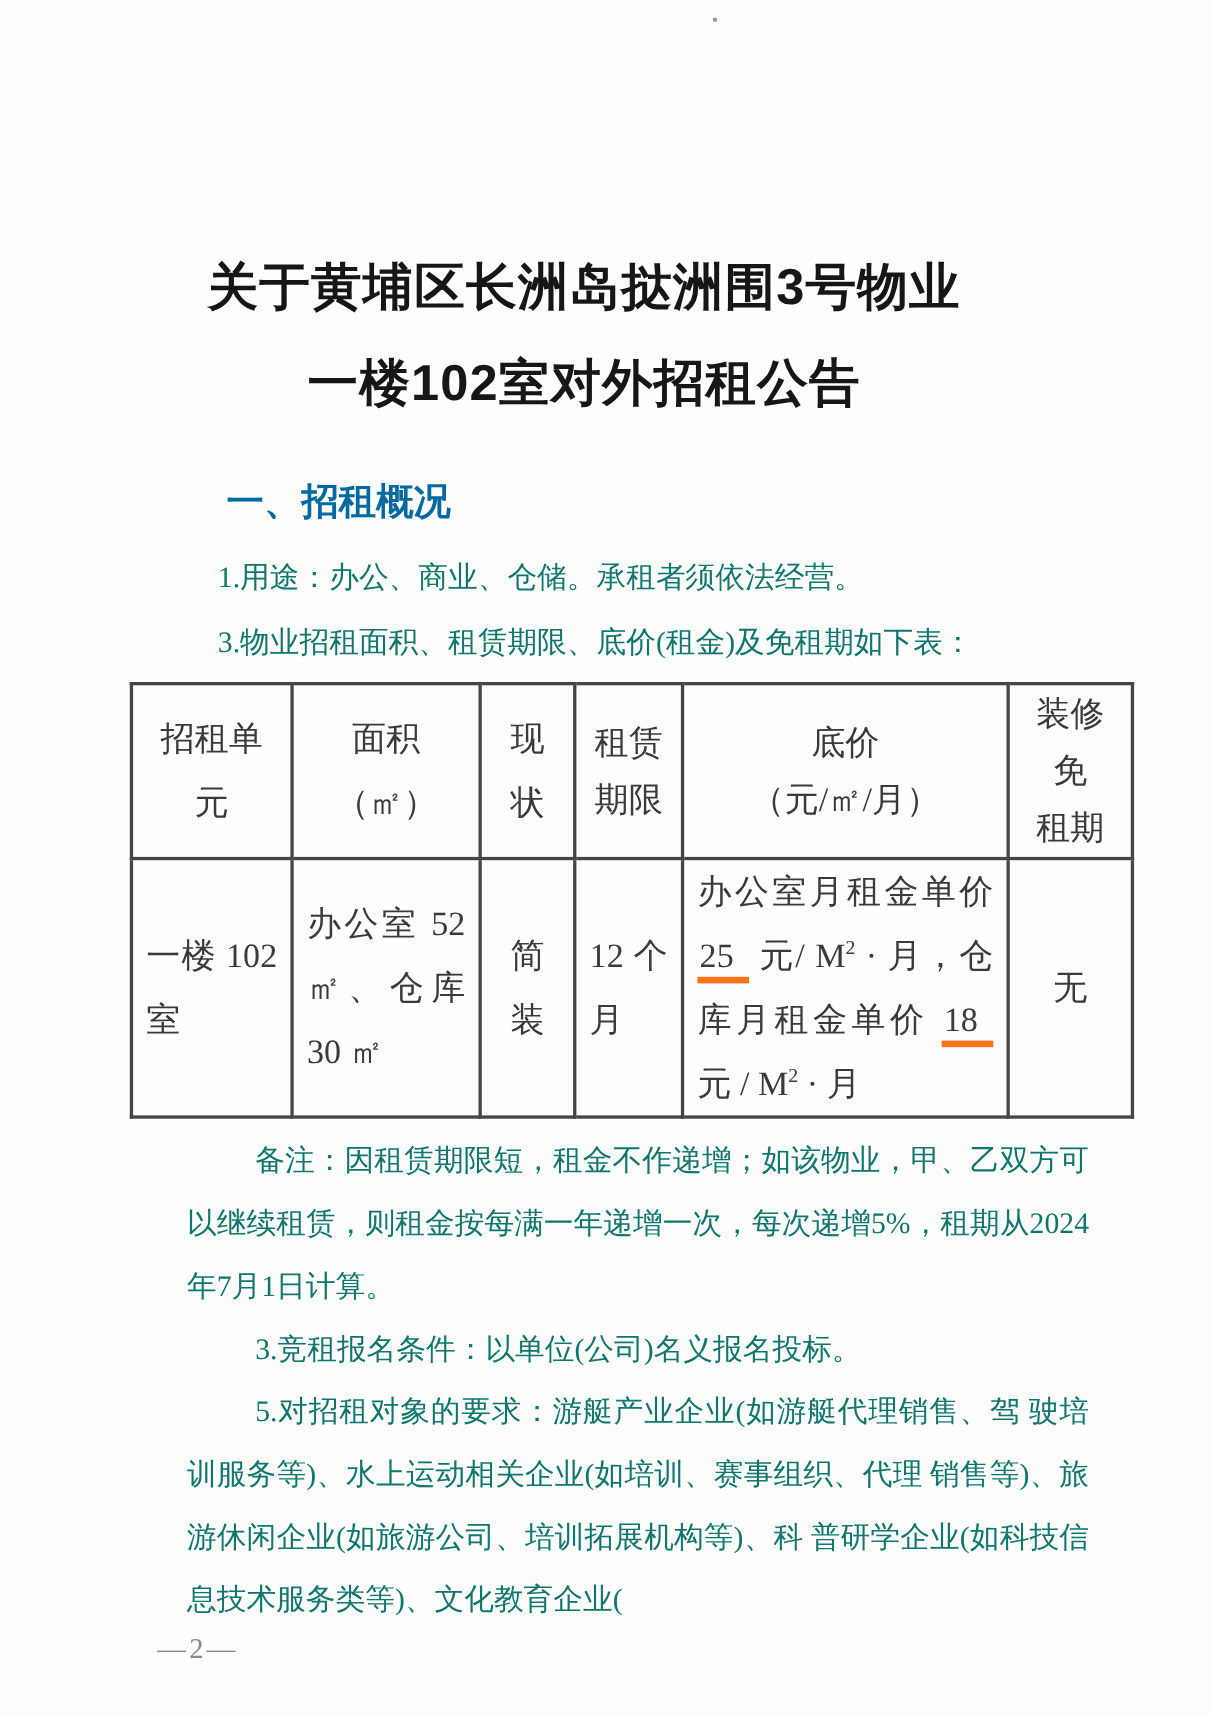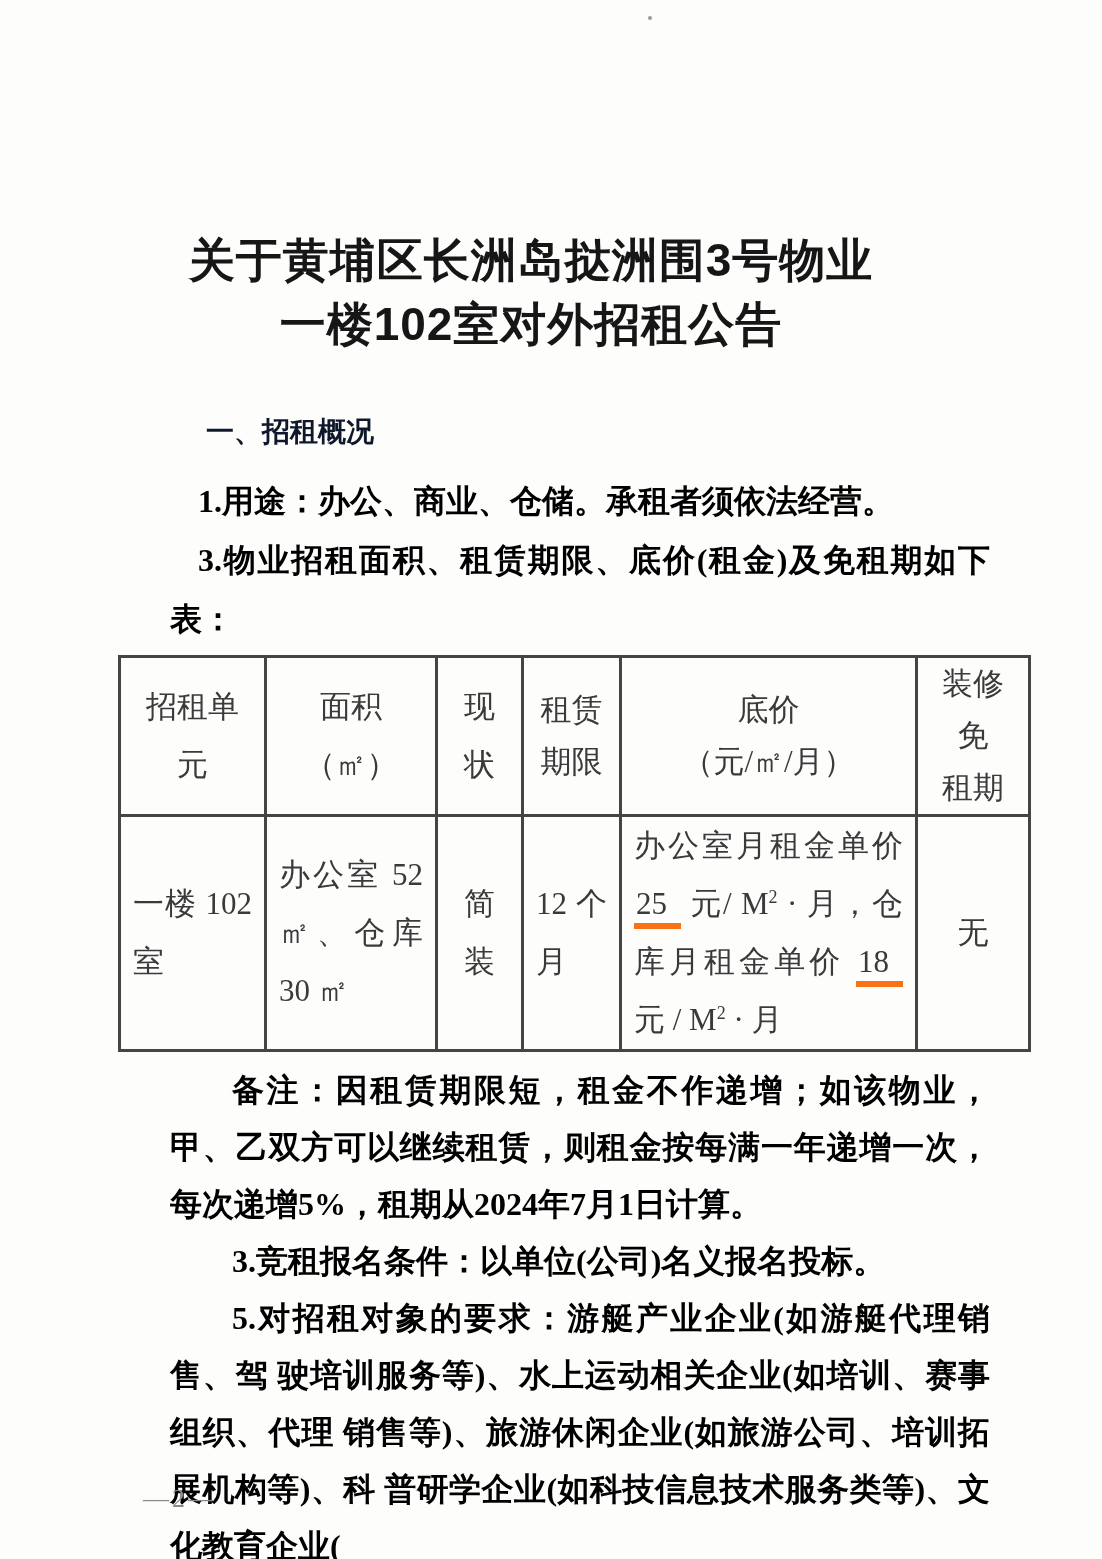--- a/index.html
+++ b/index.html
@@ -15,36 +15,35 @@
   .title {
     margin:228px 70px 0 30px;
     text-align:center;
     font-family:"Liberation Sans", sans-serif;
     font-weight:bold;
     font-size:46px;
     line-height:64px;
     color:#161616;
     letter-spacing:1px;
   }
-  .title-line { display:block; }
+  .title-line { display:block;margin-top:24px; }
   .heading {
     margin:54px 0 0 206px;
     font-family:"Liberation Sans", sans-serif;
     font-weight:bold;
-    font-size:28px;
+    font-size:34px;
     line-height:44px;
-    color:#0f172a;
+    color:#0369a1;
   }
   .body-p {
     margin:0 112px 0 170px;
-    font-size:32px;
+    font-size:27px;
     line-height:59px;
     text-align:justify;
-    color:#000000;
-    font-weight:bold;
+    color:#0f766e;
   }
   .mt18 { margin-top:18px; }
   .mt10 { margin-top:10px; }
   .ind1 { text-indent:28px; }
   .ind2 { text-indent:62px; }
   .post-table { line-height:57px; }
   .rent-table {
     margin:6px 12px 0 118px;
     width:910px;
     border-collapse:collapse;

